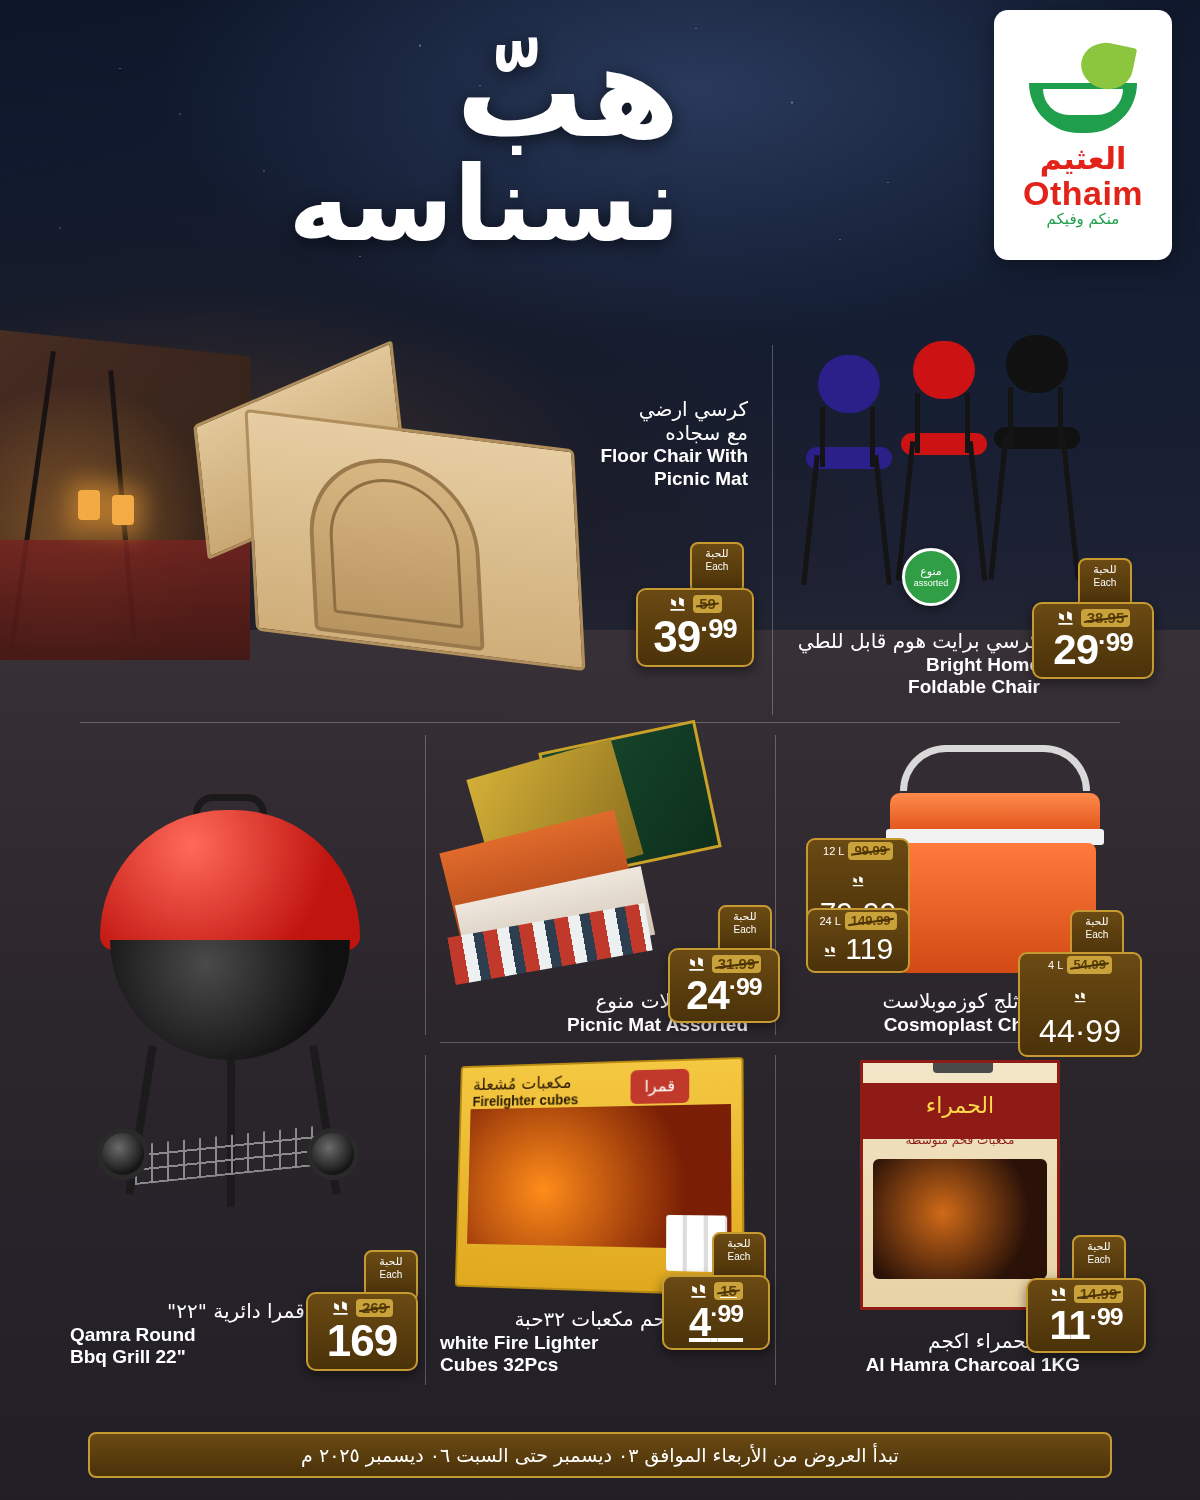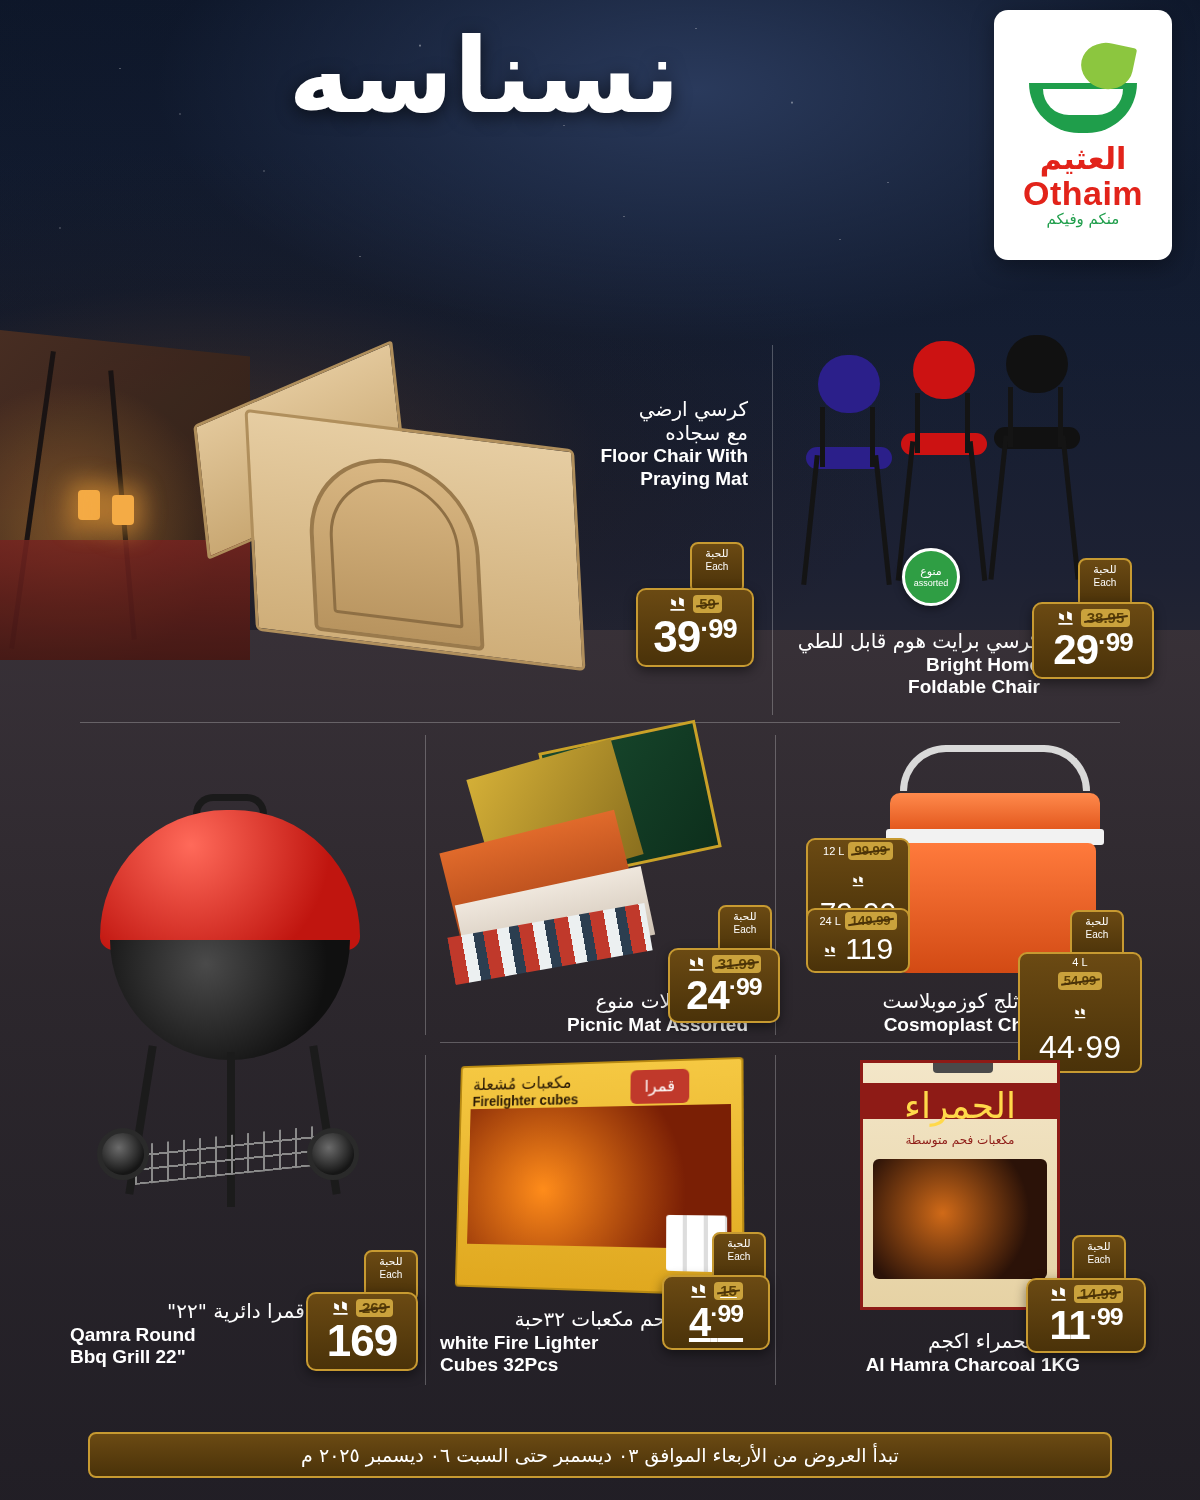--- a/index.html
+++ b/index.html
@@ -235,22 +235,22 @@
   .fbox .ar{ position:absolute; left:12px; top:8px; color:#2b1a05; font-family:"DejaVu Sans",sans-serif;
     font-size:17px; direction:rtl;}
   .fbox .en{ position:absolute; left:12px; top:28px; color:#2b1a05; font-size:14px; font-weight:bold;}
   .fbox .logo{ position:absolute; right:50px; top:8px; width:58px; height:34px;
     background:#c0392b; border-radius:6px; color:#fff; font-family:"DejaVu Sans",sans-serif;
     font-size:16px; text-align:center; line-height:34px;}
 
   
   .cbox{ position:absolute; left:860px; top:1060px; width:200px; height:250px;
     background:linear-gradient(#f3e6c8,#e6d2a4); border:3px solid #8e1b16; overflow:hidden;}
-  .cbox .band{ position:absolute; left:0; right:0; top:20px; height:36px; background:#8e1b16;
-    color:#ffd94a; font-family:"DejaVu Sans",sans-serif; font-size:36px; text-align:center; line-height:46px;}
+  .cbox .band{ position:absolute; left:0; right:0; top:20px; height:56px; background:#8e1b16;
+    color:#ffd94a; font-family:"DejaVu Sans",sans-serif; font-size:22px; text-align:center; line-height:46px;}
   .cbox .sub{ position:absolute; left:0; right:0; top:70px; color:#8e1b16;
     font-family:"DejaVu Sans",sans-serif; font-size:12px; text-align:center;}
   .cbox .coals{ position:absolute; left:10px; right:10px; top:96px; height:120px;
     background:radial-gradient(circle at 40% 45%, #d06a18, #2b1208 70%); border-radius:6px;}
   .cbox .tab{ position:absolute; left:70px; top:-12px; width:60px; height:22px; background:#4a4a4a; border-radius:4px;}
 </style>
 </head>
 <body>
 
 <div class="page">
@@ -259,20 +259,21 @@
 
   <div class="tent">
     <div class="pole" style="left:30px; top:20px; height:300px; transform:rotate(8deg);"></div>
     <div class="pole" style="left:120px; top:40px; height:270px; transform:rotate(-5deg);"></div>
     <div class="carpet"></div>
     <div class="lamp" style="left:78px; top:160px;"></div>
     <div class="lamp" style="left:112px; top:165px;"></div>
   </div>
 
   <div class="headline">
+    <div class="l1">هبّ</div>
     <div class="l2">نسناسه</div>
   </div>
 
   <div class="logo-card">
     <div class="leaf-wrap">
       <div class="bowl"></div>
       <div class="leaf"></div>
     </div>
     <div class="logo-ar">العثيم</div>
     <div class="logo-en">Othaim</div>
@@ -289,21 +290,21 @@
 
   <div class="mat">
     <div class="panel1"></div>
     <div class="panel2"></div>
     <div class="arch"></div>
   </div>
   <div class="ptxt right" style="right:452px; top:398px; width:260px;">
     <div class="ar">كرسي ارضي</div>
     <div class="ar">مع سجاده</div>
     <div class="en">Floor Chair With</div>
-    <div class="en">Praying Mat</div>
+    <div class="en">Picnic Mat</div>
   </div>
   <div class="each" style="left:690px; top:542px;">
     <div>للحبة</div>
     <div class="en">Each</div>
   </div>
   <div class="price" style="left:636px; top:588px; width:118px;">
     <div class="old-row">
       <span class="riyal">
         <svg viewBox="0 0 24 24">
             <path d="M4 6l6 3v7l-6-3V6zm10-2l6 3v9l-6-3V4zM3 19h18v2H3z" fill="#fff"></path>
@@ -437,21 +438,21 @@
       <span class="riyal" style="width:14px;height:14px;vertical-align:middle;">
         <svg viewBox="0 0 24 24">
             <path d="M4 6l6 3v7l-6-3V6zm10-2l6 3v9l-6-3V4zM3 19h18v2H3z" fill="#fff"></path>
           </svg>
       </span>
       <span>119</span>
     </div>
   </div>
 
   <div class="multi" style="left:1018px; top:952px; width:124px;">
-    <div class="old-row" style="gap:4px;flex-direction:column;">
+    <div class="old-row" style="gap:4px;">
       <span style="font-size:11px;">4 L</span>
       <span class="old" style="font-size:13px;">54.99</span>
     </div>
     <div class="big" style="font-size:32px;">
       <span class="riyal" style="width:14px;height:14px;vertical-align:middle;">
         <svg viewBox="0 0 24 24">
             <path d="M4 6l6 3v7l-6-3V6zm10-2l6 3v9l-6-3V4zM3 19h18v2H3z" fill="#fff"></path>
           </svg>
       </span>
       <span>44</span><span class="dec">·<span>99</span></span>

